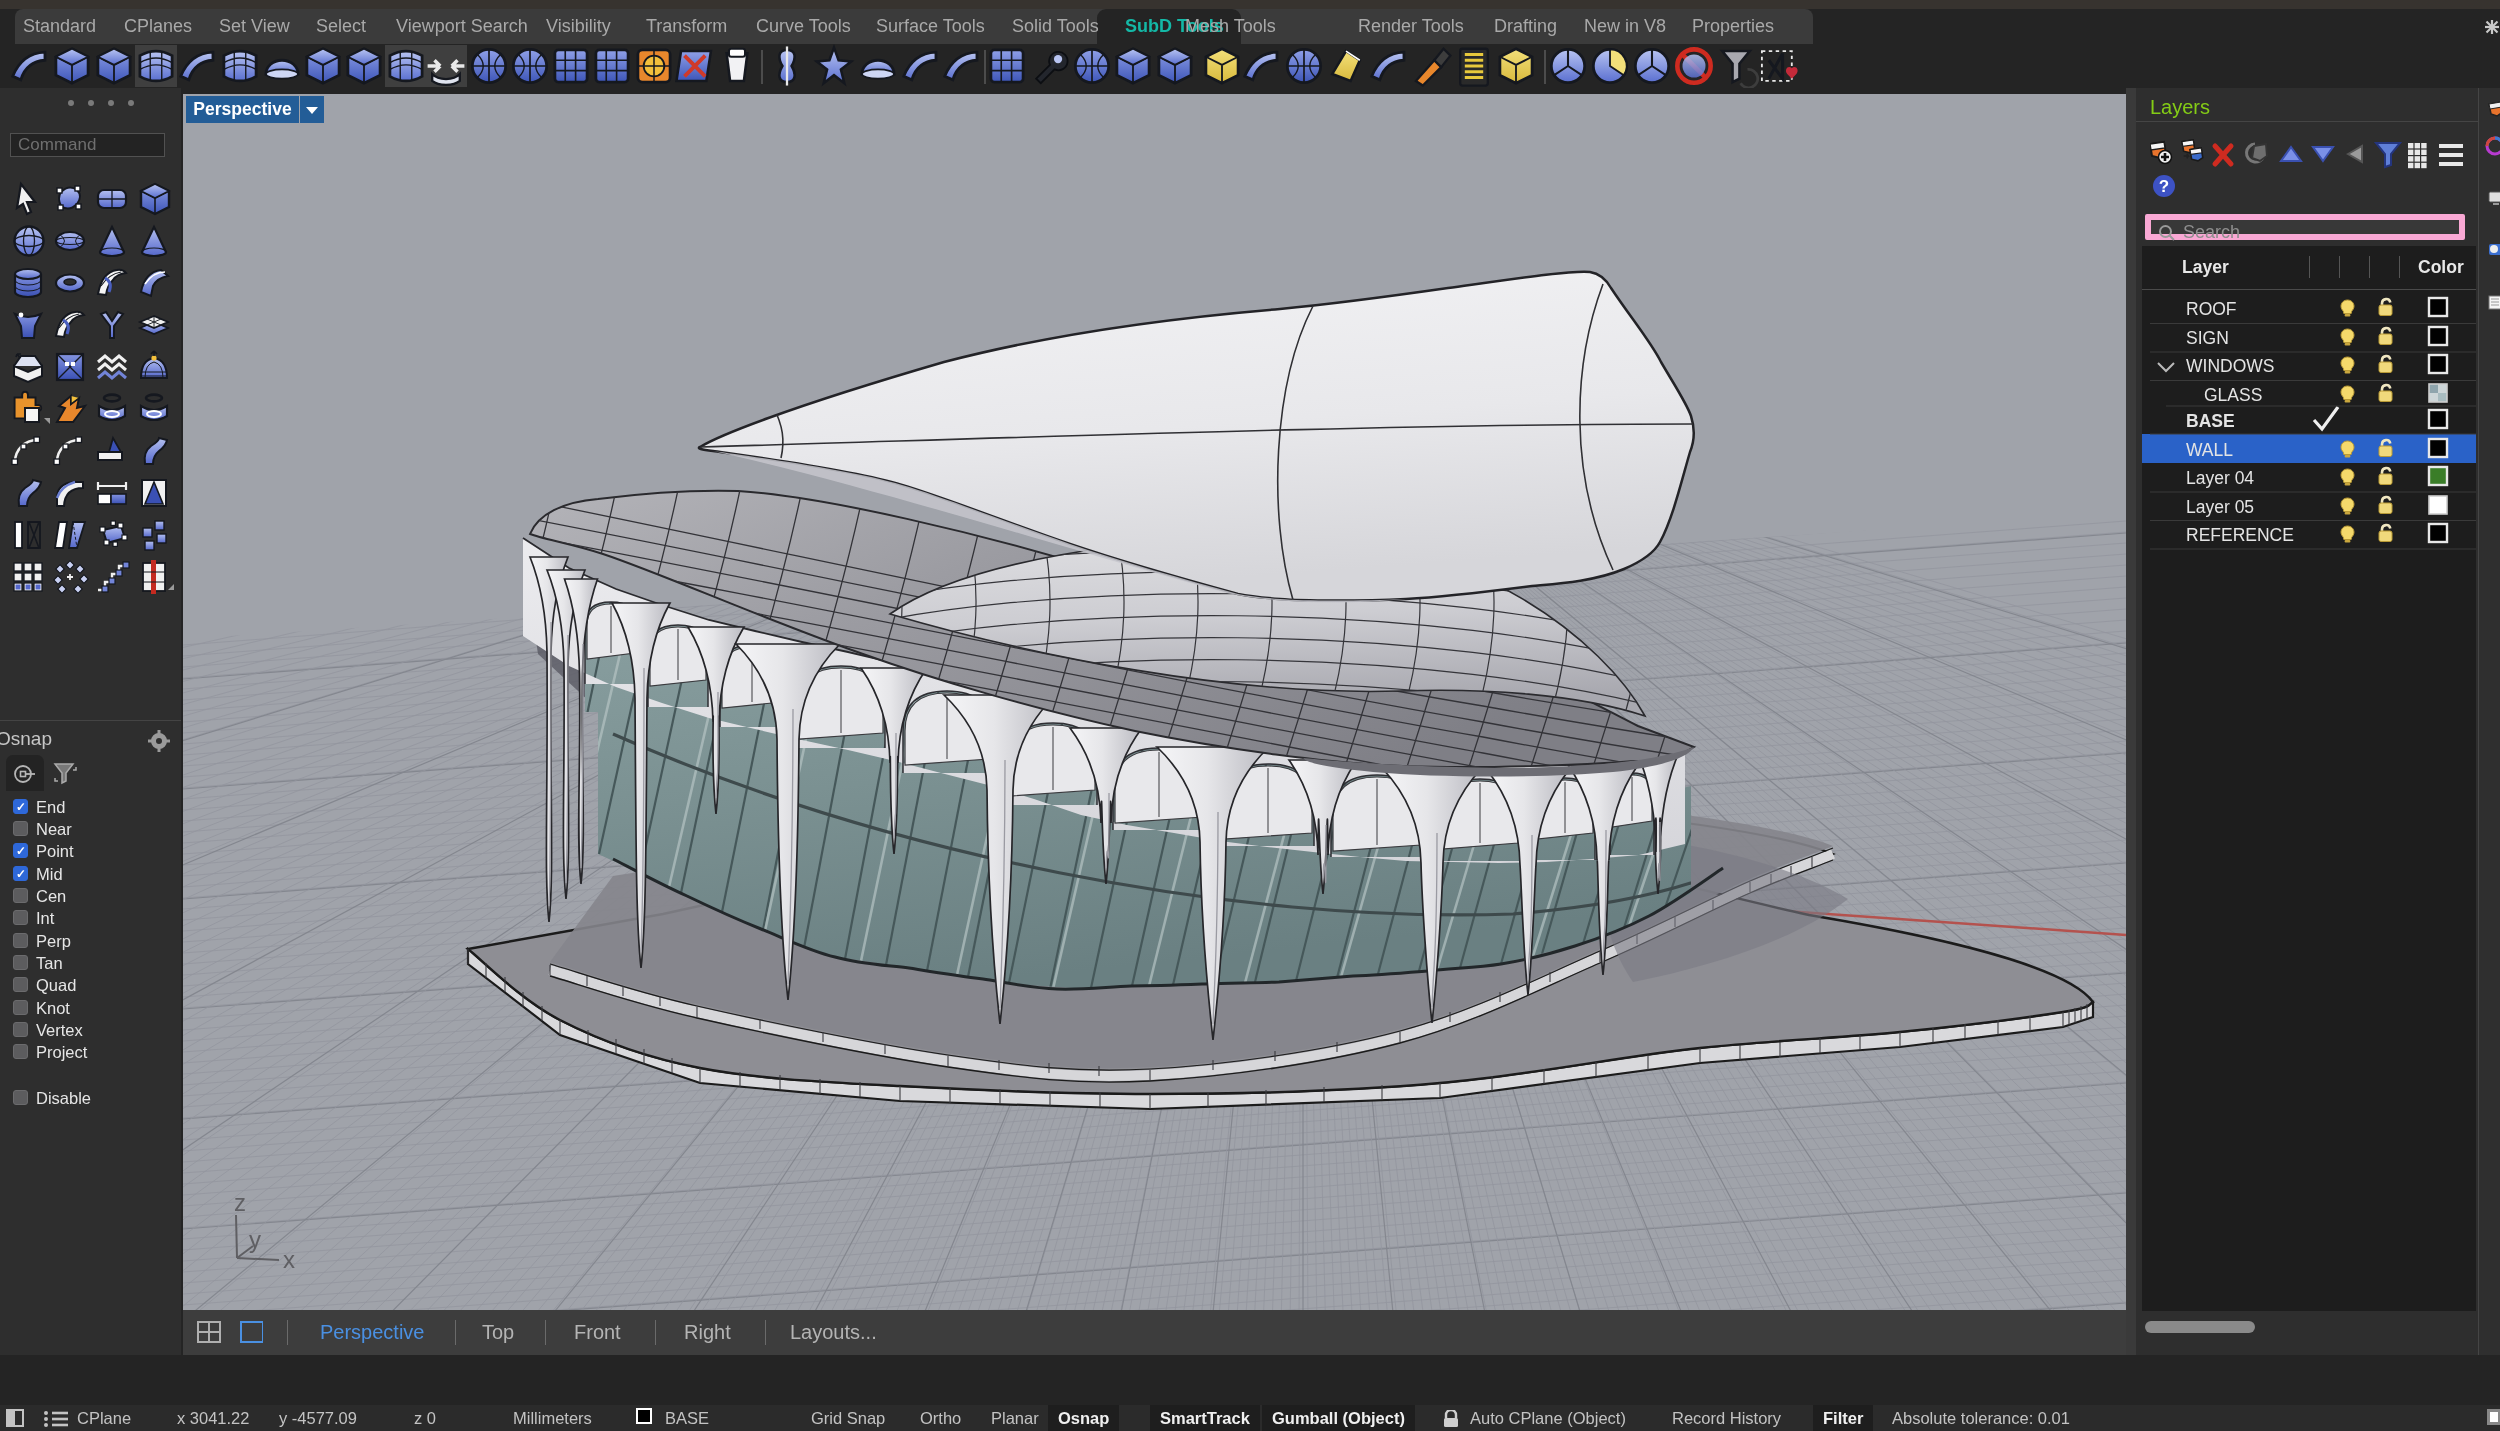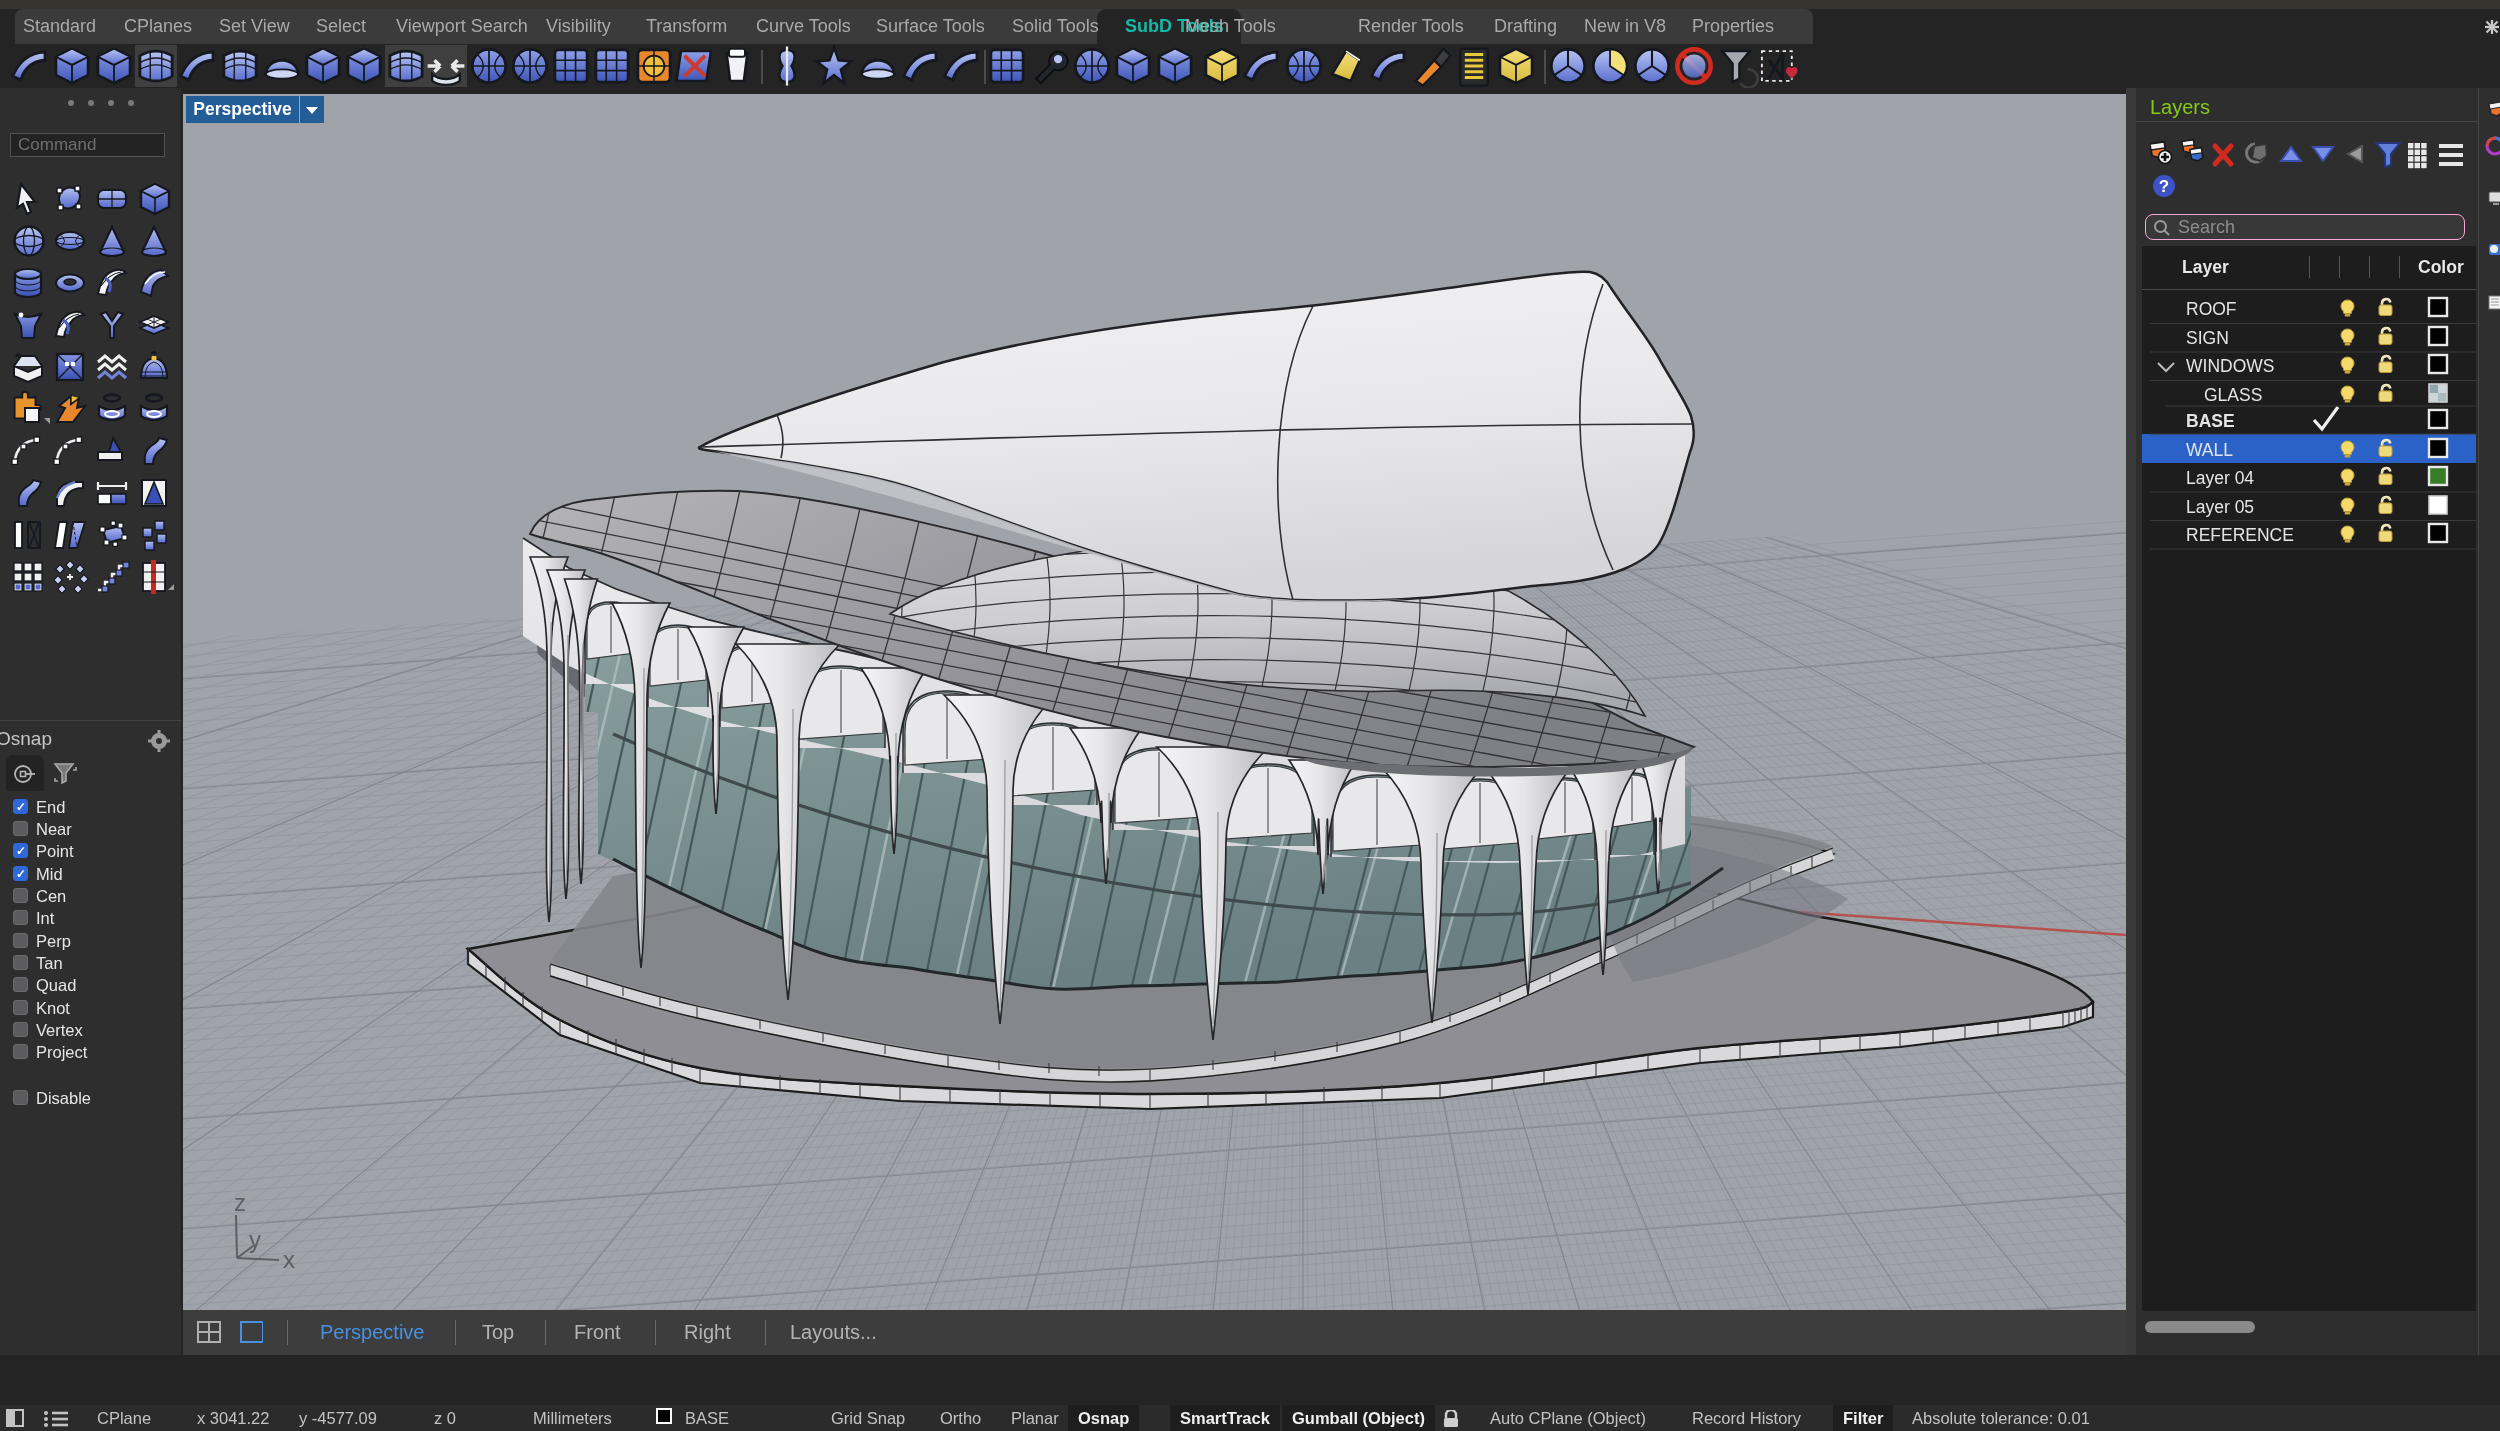--- a/index.html
+++ b/index.html
@@ -41,21 +41,21 @@
 
 #vpbottom { left:183px; top:1310px; width:1943px; height:45px; background:#3d3d3d; color:#b4b4b4; font-size:20px; }
 .vbt { position:absolute; top:0; height:45px; line-height:45px; }
 .vsep { position:absolute; top:10px; height:25px; width:1px; background:#6a6a6a; }
 
 
 #cmdhist { left:0; top:1355px; width:2500px; height:50px; background:#1b1b1b; color:#ededed; font-size:17.5px; }
 
 
 #statusbar { left:0; top:1405px; width:2500px; height:26px; background:#2b2b2b; color:#c3c3c3; font-size:16.5px; }
-.st { position:absolute; top:0; height:26px; line-height:26px; white-space:nowrap;margin-left:20px; }
+.st { position:absolute; top:0; height:26px; line-height:26px; white-space:nowrap; }
 .stb { font-weight:bold; color:#f0f0f0; background:#1e1e1e; padding:0 10px; }
 
 
 #rborder { left:2126px; top:88px; width:10px; height:1267px; background:#3a3a3a; }
 #rpanel { left:2136px; top:88px; width:342px; height:1267px; background:#2e2e2e; }
 #rstrip { left:2478px; top:88px; width:22px; height:1267px; background:#2f2f2f; border-left:1px solid #454545; }
 #layerstitle { position:absolute; left:14px; top:8px; font-size:20px; color:#84cc16; }
 #ltbl { position:absolute; left:6px; top:158px; width:334px; height:1065px; background:#1d1d1d; }
 .lname { position:absolute; left:44px; top:4px; font-size:17.5px; color:#e4e4e4; }
 </style>
@@ -1613,21 +1613,21 @@
       <g stroke="#e8e8e8" stroke-width="4" transform="translate(289,8)">
           <line x1="0" y1="2" x2="24" y2="2"></line>
           <line x1="0" y1="11" x2="24" y2="11"></line>
           <line x1="0" y1="20" x2="24" y2="20"></line>
         </g>
     </svg>
     <svg class="abs" style="left:16px;top:86px" width="24" height="24">
         <circle cx="12" cy="12" r="11" fill="#3d52c4"></circle>
         <text x="12" y="18" font-size="17" font-weight="bold" fill="#fff" text-anchor="middle">?</text>
       </svg>
-    <div style="position:absolute;left:9px;top:126px;width:320px;height:26px;background:#383838;border:1px solid #f9a8d4;border-radius:8px">
+    <div style="position:absolute;left:9px;top:126px;width:320px;height:26px;background:#383838;border:6px solid #f9a8d4;border-radius:2px">
       <svg style="position:absolute;left:7px;top:4px" width="18" height="18">
           <circle cx="7.5" cy="7.5" r="5.5" fill="none" stroke="#9a9a9a" stroke-width="2"></circle>
           <line x1="11.5" y1="11.5" x2="16" y2="16" stroke="#9a9a9a" stroke-width="2"></line>
         </svg>
       <span style="position:absolute;left:32px;top:2px;font-size:18px;color:#8e8e8e">Search</span>
     </div>
     <div id="ltbl">
       <span style="position:absolute;left:40px;top:11px;font-size:17.5px;font-weight:bold;color:#e8e8e8">Layer</span>
       <span style="position:absolute;left:276px;top:11px;font-size:17.5px;font-weight:bold;color:#e8e8e8">Color</span>
       <div style="position:absolute;left:167px;top:10px;width:1px;height:22px;background:#555"></div>

